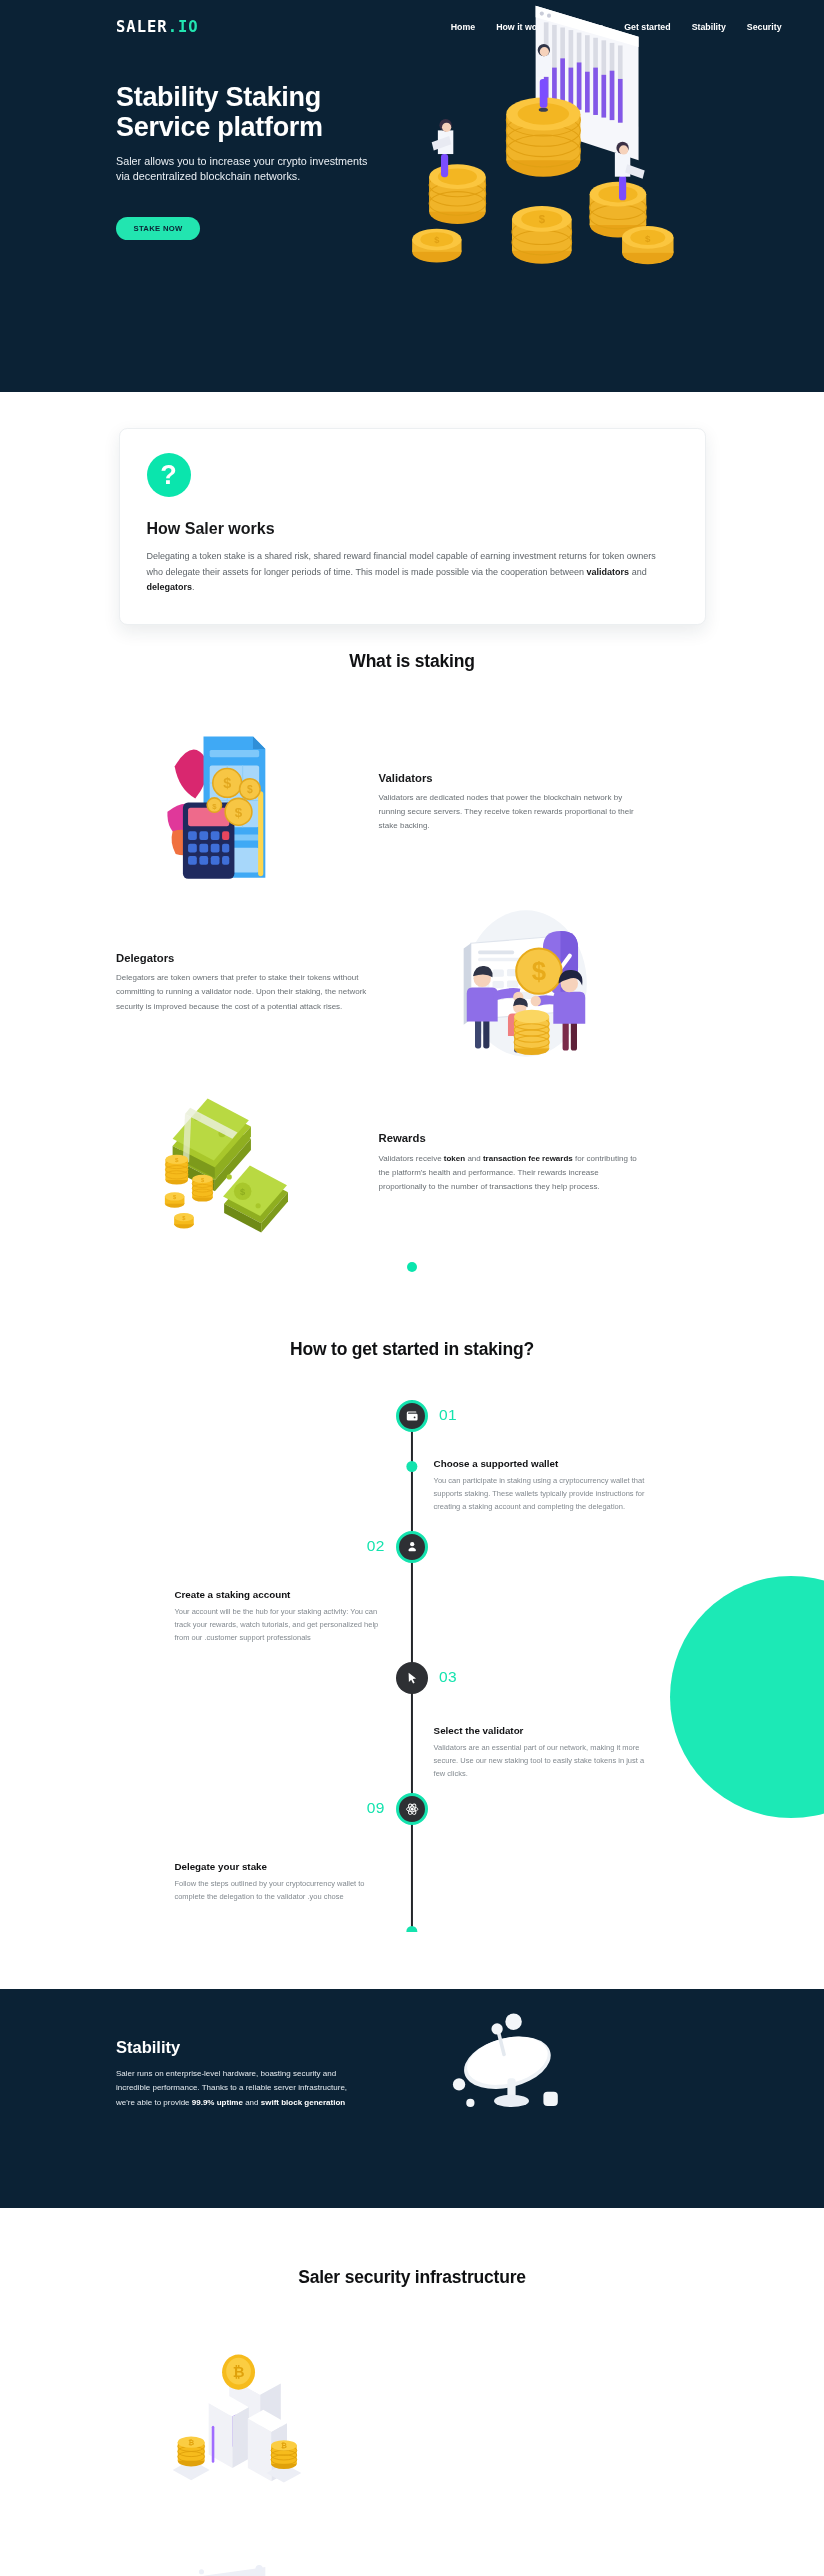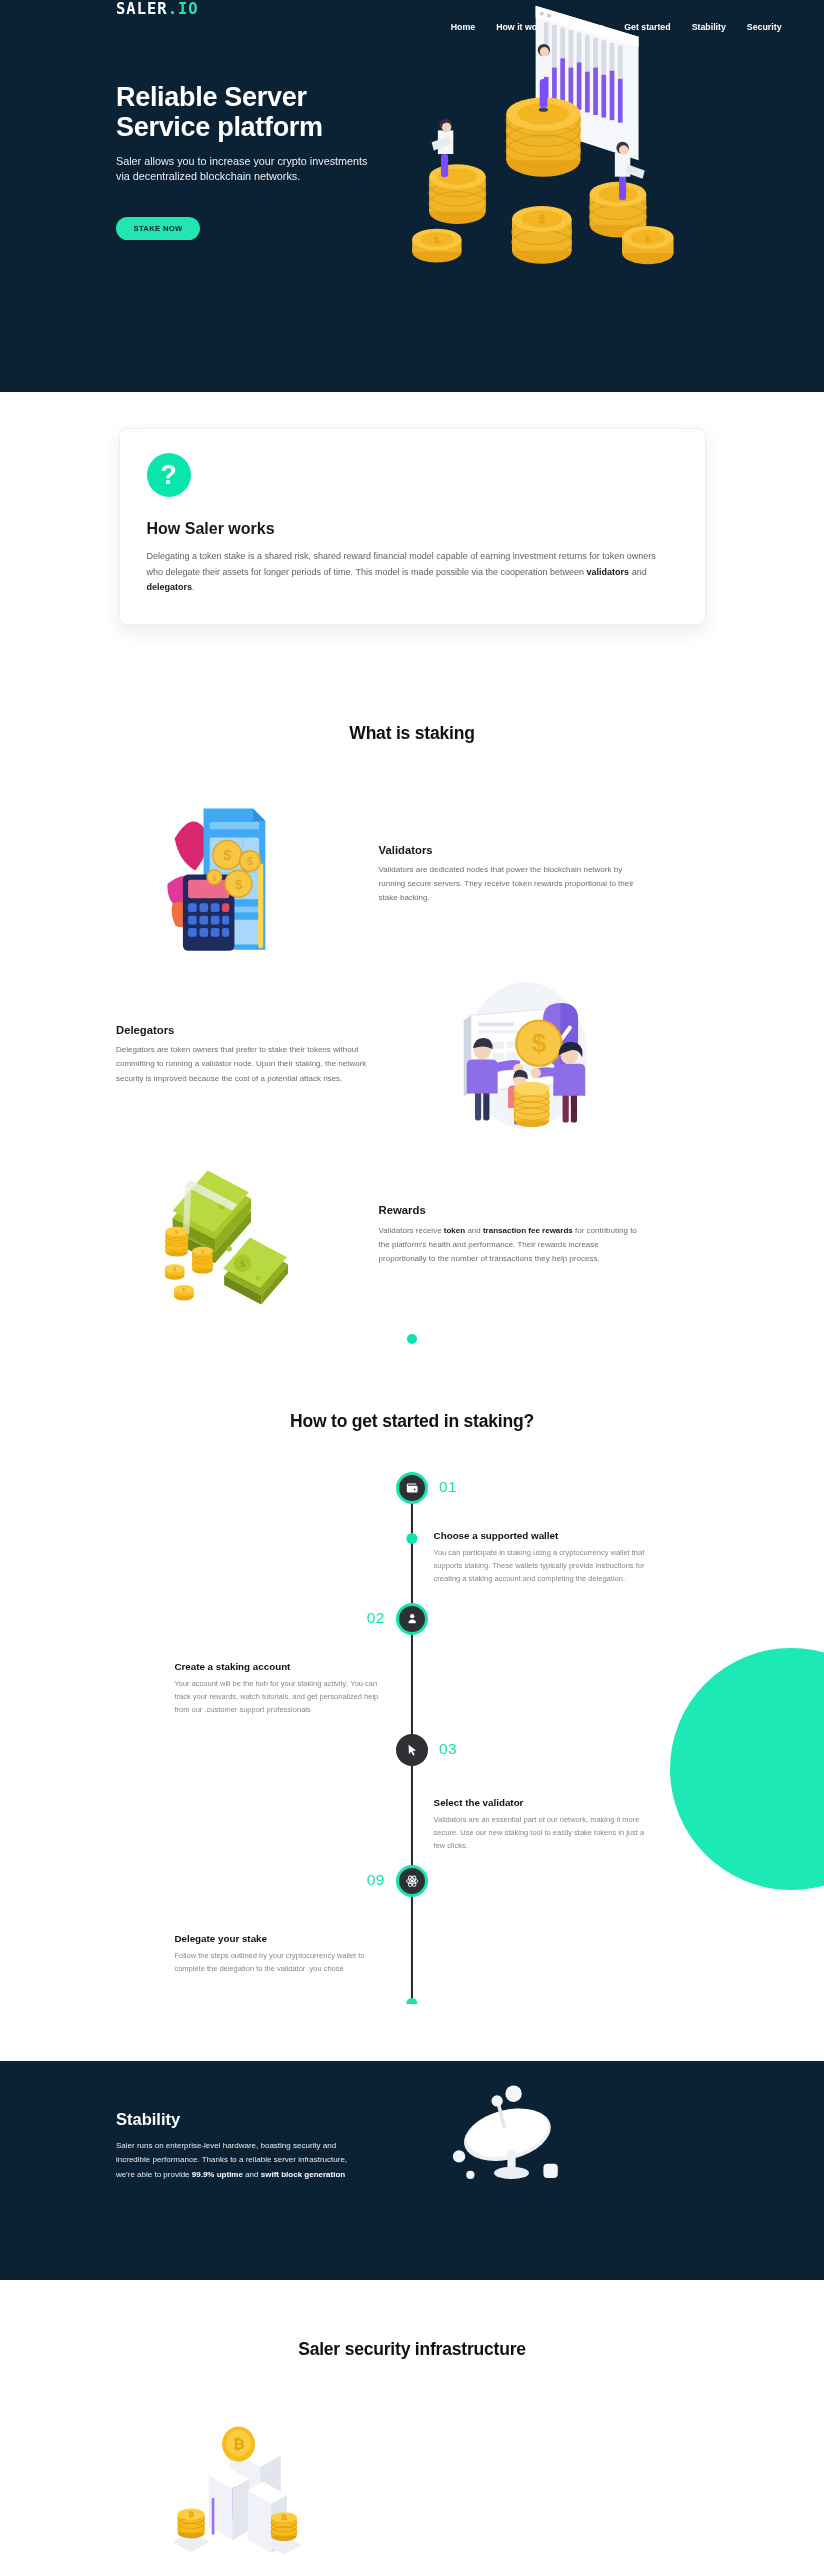--- a/index.html
+++ b/index.html
@@ -16,20 +16,21 @@
   
   .hero {
     position: relative;
     background: #0b2235;
     height: 392px;
     overflow: hidden;
   }
   .navbar {
     height: 54px;
     display: flex;
+    align-items: center;
     padding: 0 0 0 116px;
   }
   .logo {
     font-family: "DejaVu Sans Mono", monospace;
     font-size: 15.5px;
     font-weight: 700;
     letter-spacing: 1px;
     color: #ffffff;
     user-select: none;
   }
@@ -124,21 +125,21 @@
   
   .section-title {
     text-align: center;
     font-size: 17.5px;
     font-weight: 800;
     color: #101113;
     letter-spacing: -0.2px;
   }
 
   
-  .staking { padding-top: 98px; }
+  .staking { padding-top: 26px; }
   .feat-row {
     display: flex;
     align-items: center;
     width: 592px;
     margin: 0 auto;
     gap: 20.6px;
   }
   .feat-row.r1 { margin-top: 46px; }
   .feat-row.r2 { margin-top: 10.3px; }
   .feat-row.r3 { margin-top: 10.3px; }
@@ -284,21 +285,21 @@
         <a href="#">Staking</a>
         <a href="#">Get started</a>
         <a href="#">Stability</a>
         <a href="#">Security</a>
       </div>
     </nav>
 
     <div class="hero-inner">
       <div class="hero-copy">
         <h1 class="hero-title">
-          <span>Reliable Server</span><br>
+          <span>Stability Staking</span><br>
           <span>Service platform</span>
         </h1>
         <p class="hero-sub">Saler allows you to increase your crypto investments via decentralized blockchain networks.</p>
         <button class="stake-btn">STAKE NOW</button>
       </div>
     </div>
 
     <div class="hero-art">
       <svg viewBox="0 0 620 560" width="319" height="289" aria-hidden="true">
 

